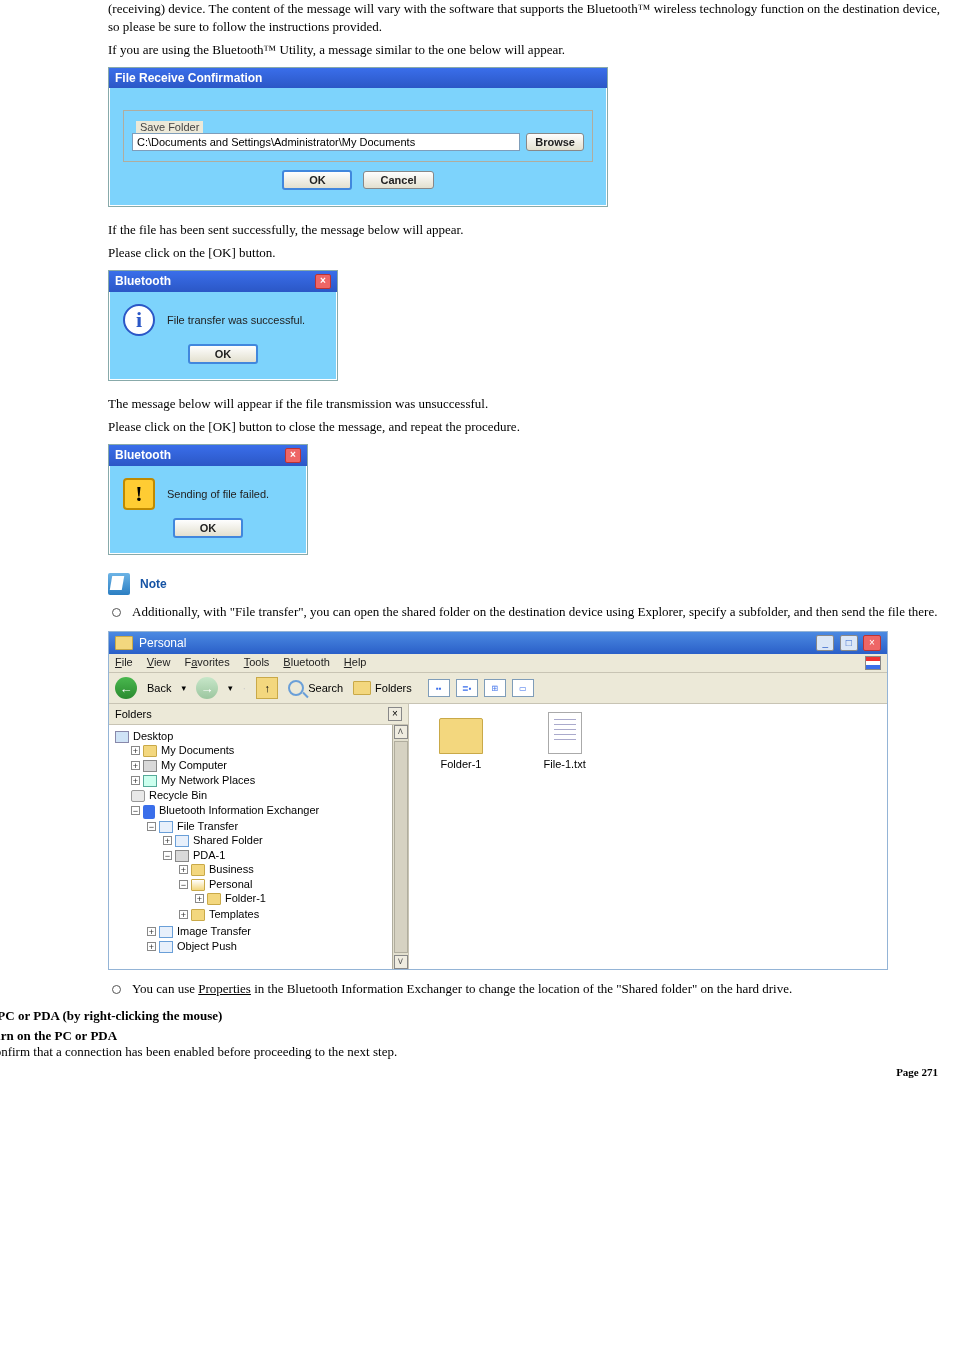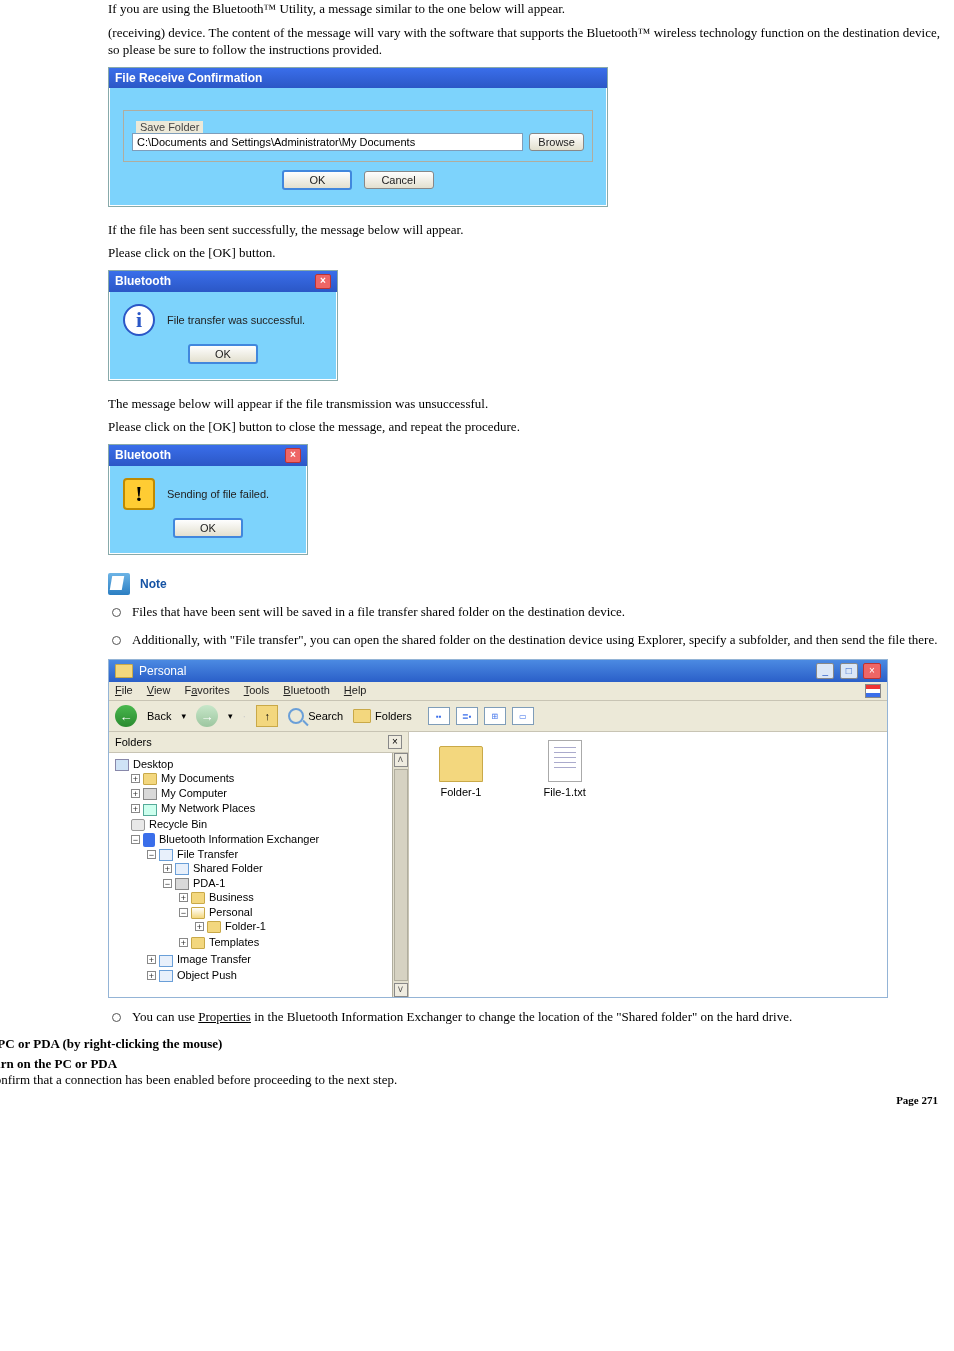--- a/index.html
+++ b/index.html
@@ -8,21 +8,21 @@
   .para { margin-bottom: 6px; line-height: 1.35; }
 
   
   .xp-dialog { border: 1px solid #8aa; background: #7dd3fc; margin: 8px 0 14px 0; box-shadow: 0 0 0 1px #fff inset; }
   .xp-title { background: linear-gradient(#3a6eea,#2b57c6); color:#fff; font-family: Tahoma, sans-serif; font-size:12px; font-weight:bold; padding:3px 6px; display:flex; justify-content:space-between; align-items:center; }
   .xp-close { width:16px; height:15px; background:#e66; border:1px solid #b33; border-radius:2px; color:#fff; font-family: Tahoma,sans-serif; font-size:10px; line-height:12px; text-align:center; }
   .xp-body { padding: 12px 14px 12px 14px; font-family: Tahoma, sans-serif; font-size:11px; color:#222; }
   .xp-frame { border:1px solid #b0ad9e; margin-top:10px; padding:10px 8px 10px 8px; }
   .xp-frame-label { background:#ece9d8; padding:0 4px; font-size:11px; color:#444; margin-top:-18px; margin-left:4px; display:inline-block; }
   .xp-input { border:1px solid #7f9db9; background:#fff; font-size:11px; padding:2px 4px; }
-  .xp-btn { border:1px solid #888; background:linear-gradient(#fefefe,#e3e0cf); font-family:Tahoma,sans-serif; font-size:11px; padding:2px 16px; border-radius:3px; min-width:70px; text-align:center; display:inline-block; }
+  .xp-btn { border:1px solid #888; background:linear-gradient(#fefefe,#e3e0cf); font-family:Tahoma,sans-serif; font-size:11px; padding:2px 16px; border-radius:3px; min-width:70px; text-align:center; display:inline-block;font-weight:bold; }
   .xp-btn.primary { border:2px solid #4187dd; }
   .btn-row { text-align:center; padding:8px 0 4px 0; }
   .btn-row .xp-btn { margin: 0 4px; }
 
   .info-icon, .warn-icon { width:32px; height:32px; border-radius:50%; display:inline-flex; align-items:center; justify-content:center; font-family: Georgia,serif; font-weight:bold; font-size:22px; color:#2b57c6; background:#fff; border:2px solid #2b57c6; }
   .warn-icon { border-radius:4px; background:#ffcc33; border:2px solid #c08a00; color:#000; }
   .msgrow { display:flex; align-items:center; gap:12px; }
 
   .note-head { display:flex; align-items:center; gap:10px; margin:18px 0 8px 0; }
   .note-ico { width:22px; height:22px; background:linear-gradient(#6db4e6,#2b7ec2); border-radius:2px; position:relative; }
@@ -83,22 +83,22 @@
   ol.steps { padding-left:90px; margin:4px 0; }
   ol.steps li { margin-bottom:2px; padding-left:4px; }
   .step-title { font-weight:bold; }
   .footer { text-align:right; font-size:11px; font-weight:bold; padding-right:16px; margin-top:6px; }
 </style>
 </head>
 <body>
 
 <div class="doc">
 
+  <div class="para">(receiving) device. The content of the message will vary with the software that supports the Bluetooth™ wireless technology function on the destination device, so please be sure to follow the instructions provided.</div>
   <div class="para">If you are using the Bluetooth™ Utility, a message similar to the one below will appear.</div>
-  <div class="para">(receiving) device. The content of the message will vary with the software that supports the Bluetooth™ wireless technology function on the destination device, so please be sure to follow the instructions provided.</div>
 
   <div class="xp-dialog" style="width:500px;">
     <div class="xp-title">
       <span>File Receive Confirmation</span>
     </div>
     <div class="xp-body">
       <div class="xp-frame">
         <div class="xp-frame-label">Save Folder</div>
         <div style="display:flex; gap:6px; align-items:center;">
           <input class="xp-input" style="flex: 1 1 0%;" value="C:\Documents and Settings\Administrator\My Documents">
@@ -144,21 +144,20 @@
       </div>
       <div class="btn-row"><span class="xp-btn primary">OK</span></div>
     </div>
   </div>
 
   <div class="note-head">
     <span class="note-ico"></span>
     <span class="note-title">Note</span>
   </div>
   <ul class="note-list">
-    <li>Files that have been sent will be saved in a file transfer shared folder on the destination device.</li>
     <li>Additionally, with "File transfer", you can open the shared folder on the destination device using Explorer, specify a subfolder, and then send the file there.</li>
   </ul>
 
   <div class="explorer">
     <div class="ex-title">
       <span class="ex-title-left">
         <span class="tb-folders-ico"></span>
         <span>Personal</span>
       </span>
       <span class="ex-winbtns">

